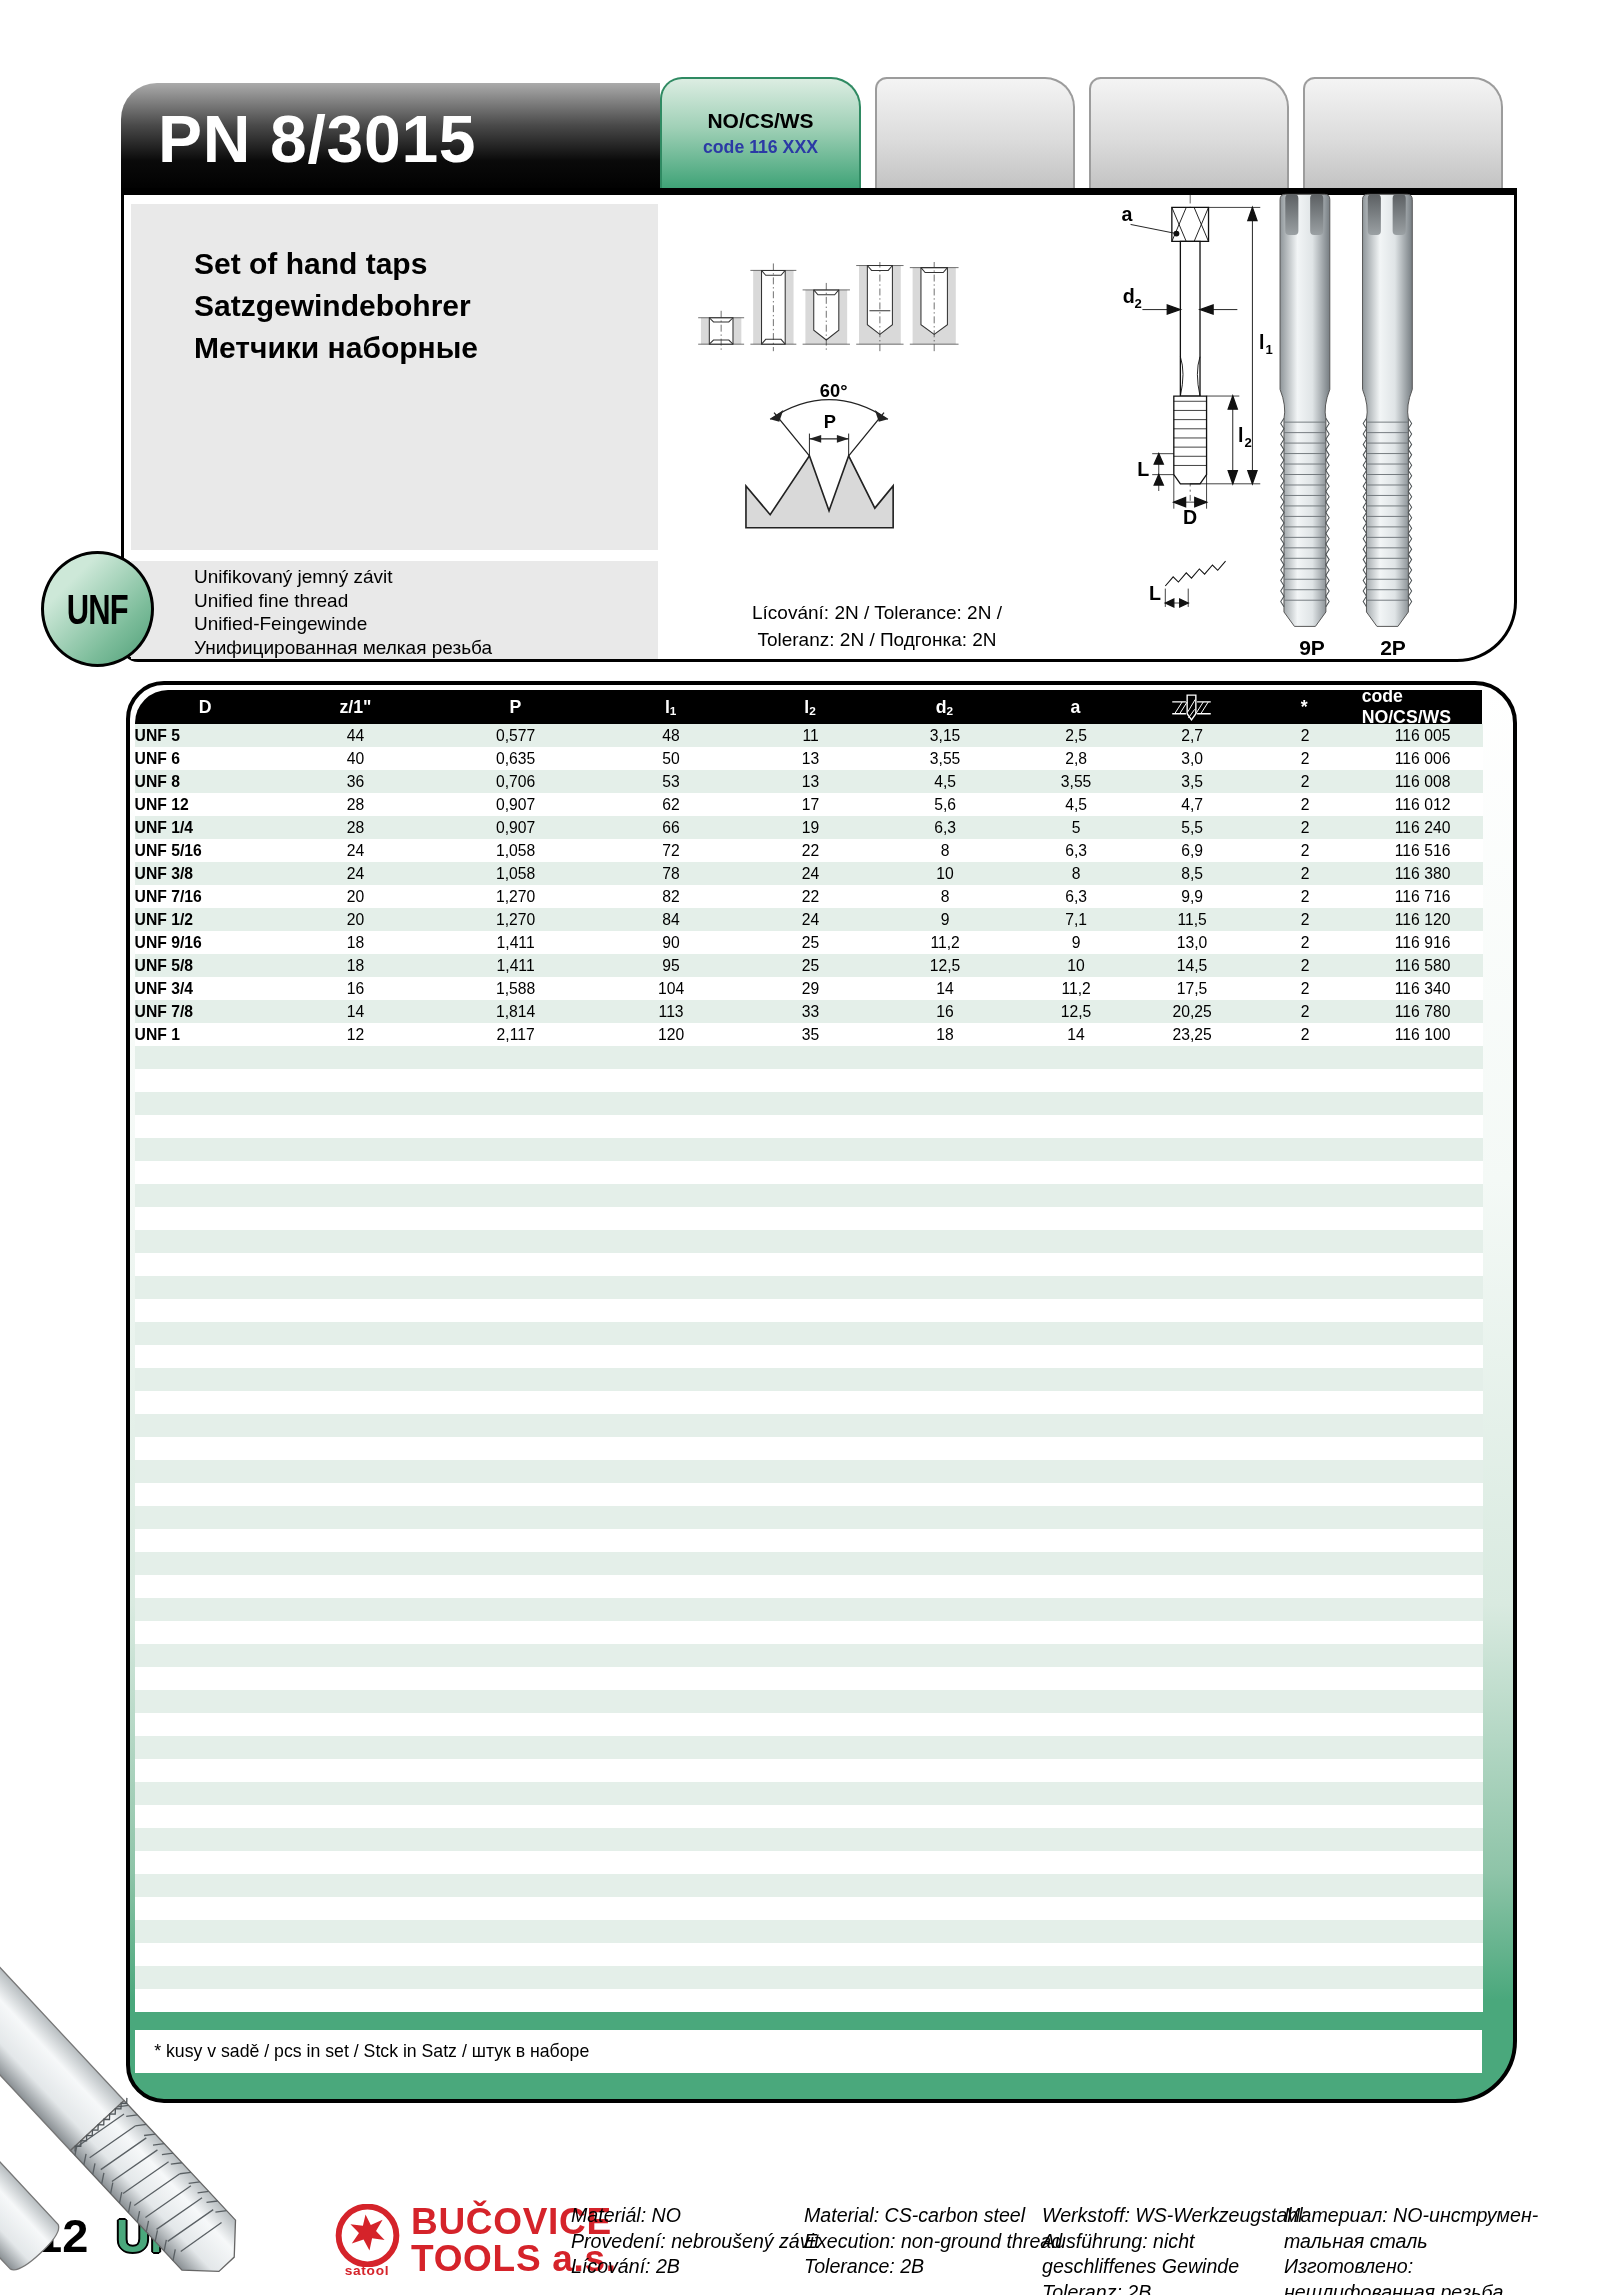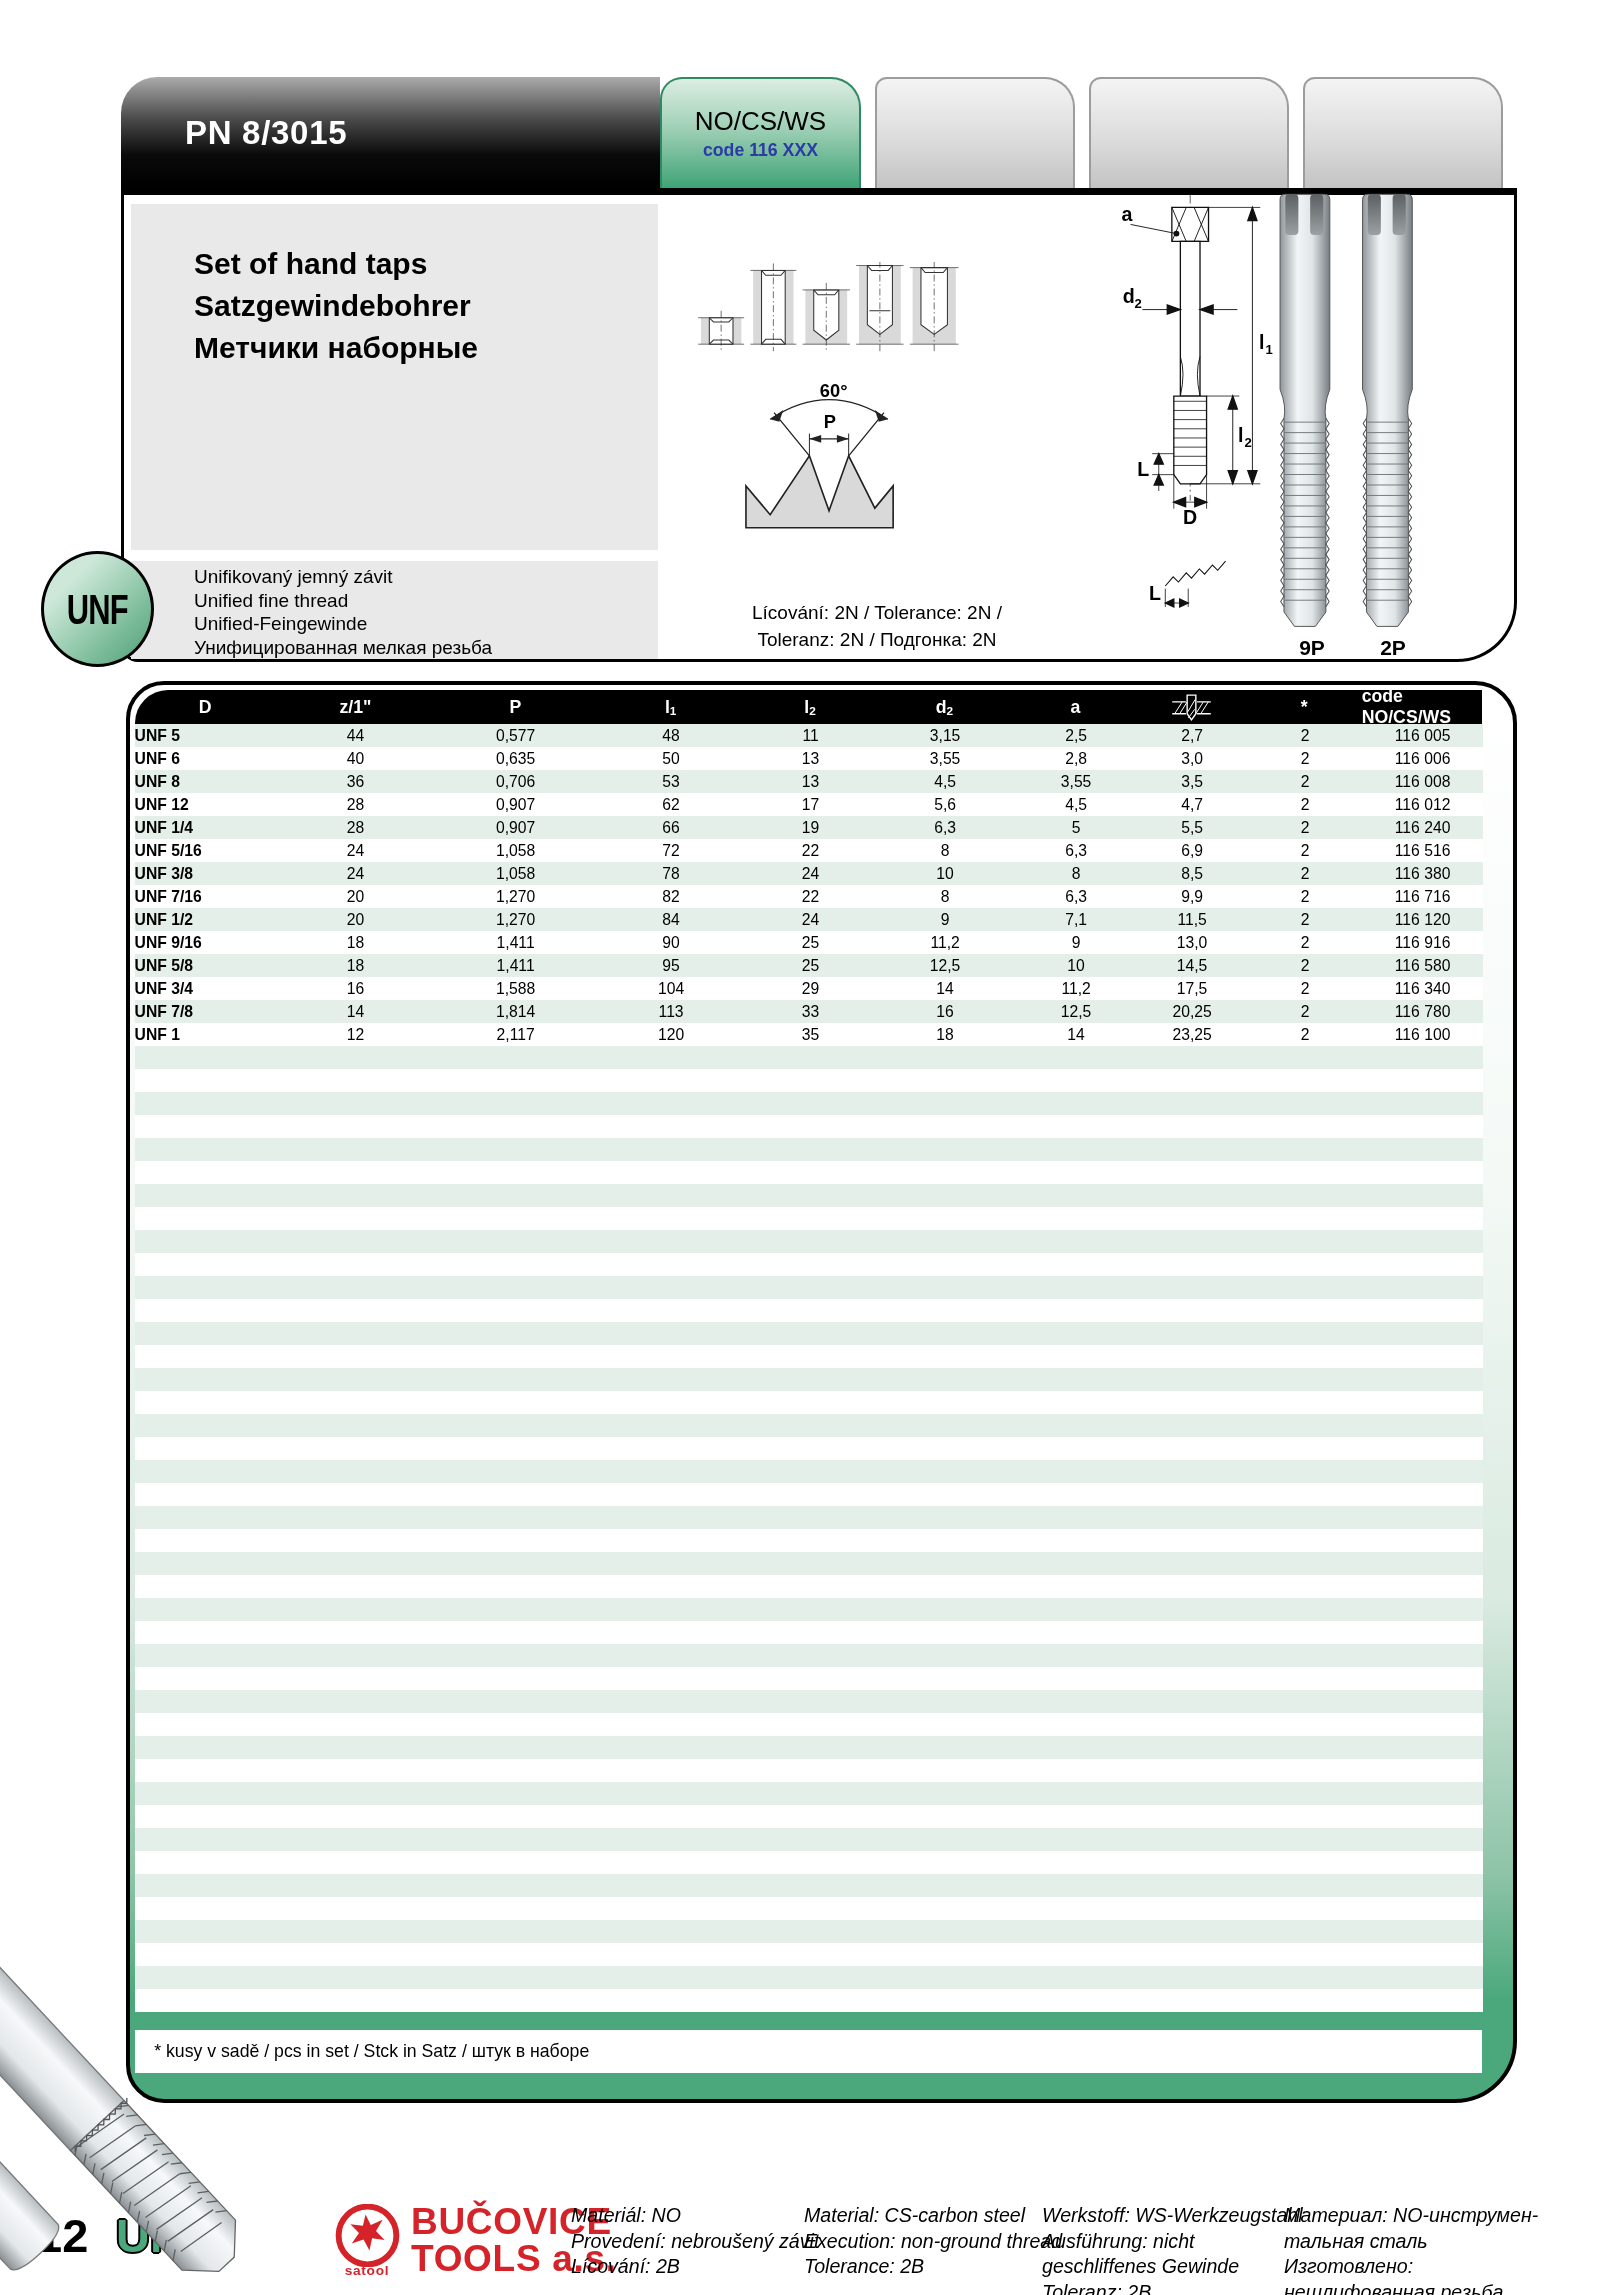--- a/index.html
+++ b/index.html
@@ -1,29 +1,29 @@
 <!DOCTYPE html>
 <html style="font-size:10.5px"><head>
 <meta charset="utf-8">
 <style>
   html,body{margin:0;padding:0;background:#fff;}
   #page{position:relative;width:1623px;height:2295px;background:#fff;overflow:hidden;
         font-family:"Liberation Sans","DejaVu Sans",sans-serif;color:#000;}
   .abs{position:absolute;}
 
   
-  .black-header{left:121px;top:77px;width:539px;height:111px;
+  .black-header{left:121px;top:83px;width:539px;height:111px;
     background:linear-gradient(180deg,#ababab 0%,#4a4a4a 38%,#0a0a0a 70%,#000 100%);
-    border-radius:36px 0 0 0;color:#fff;font-size:33px;font-weight:bold;
-    display:flex;align-items:center;padding-left:64px;box-sizing:border-box;letter-spacing:0.7px;}
+    border-radius:36px 0 0 0;color:#fff;font-size:66px;font-weight:bold;
+    display:flex;align-items:center;padding-left:37px;box-sizing:border-box;letter-spacing:0.7px;}
   .tab{top:77px;height:111px;box-sizing:border-box;display:flex;flex-direction:column;
     align-items:center;justify-content:center;}
   .tab-green{left:660px;width:201px;background:linear-gradient(180deg,#dcede2 0%,#9fd0b6 45%,#3fa377 100%);
     border:2px solid #2f8a62;border-bottom:none;border-radius:22px 30px 0 0;}
-  .tab-green .l1{font-size:26px;font-weight:normal;color:#000;}
+  .tab-green .l1{font-size:21px;font-weight:bold;color:#000;}
   .tab-green .l2{font-size:17.7px;font-weight:bold;color:#2b3aa5;margin-top:3.9px;}
   .tab-gray{width:200px;background:linear-gradient(180deg,#f4f4f4 0%,#dcdcdc 55%,#c3c3c3 100%);
     border:2px solid #9c9c9c;border-bottom:none;border-radius:11.8px 30px 0 0;}
 
   
   .top-card{left:121px;top:188px;width:1396px;height:474px;background:#fff;
     border:3.9px solid #000;border-top-width:7.9px;border-radius:0 0 60px 17px;box-sizing:border-box;}
   .title-panel{left:131px;top:204px;width:527px;height:346px;background:#e9e9e9;}
   .titles{left:194px;top:243px;width:458px;font-size:30px;font-weight:bold;line-height:42px;}
   .subtitle-panel{left:131px;top:561px;width:527px;height:98px;background:#e9e9e9;}

